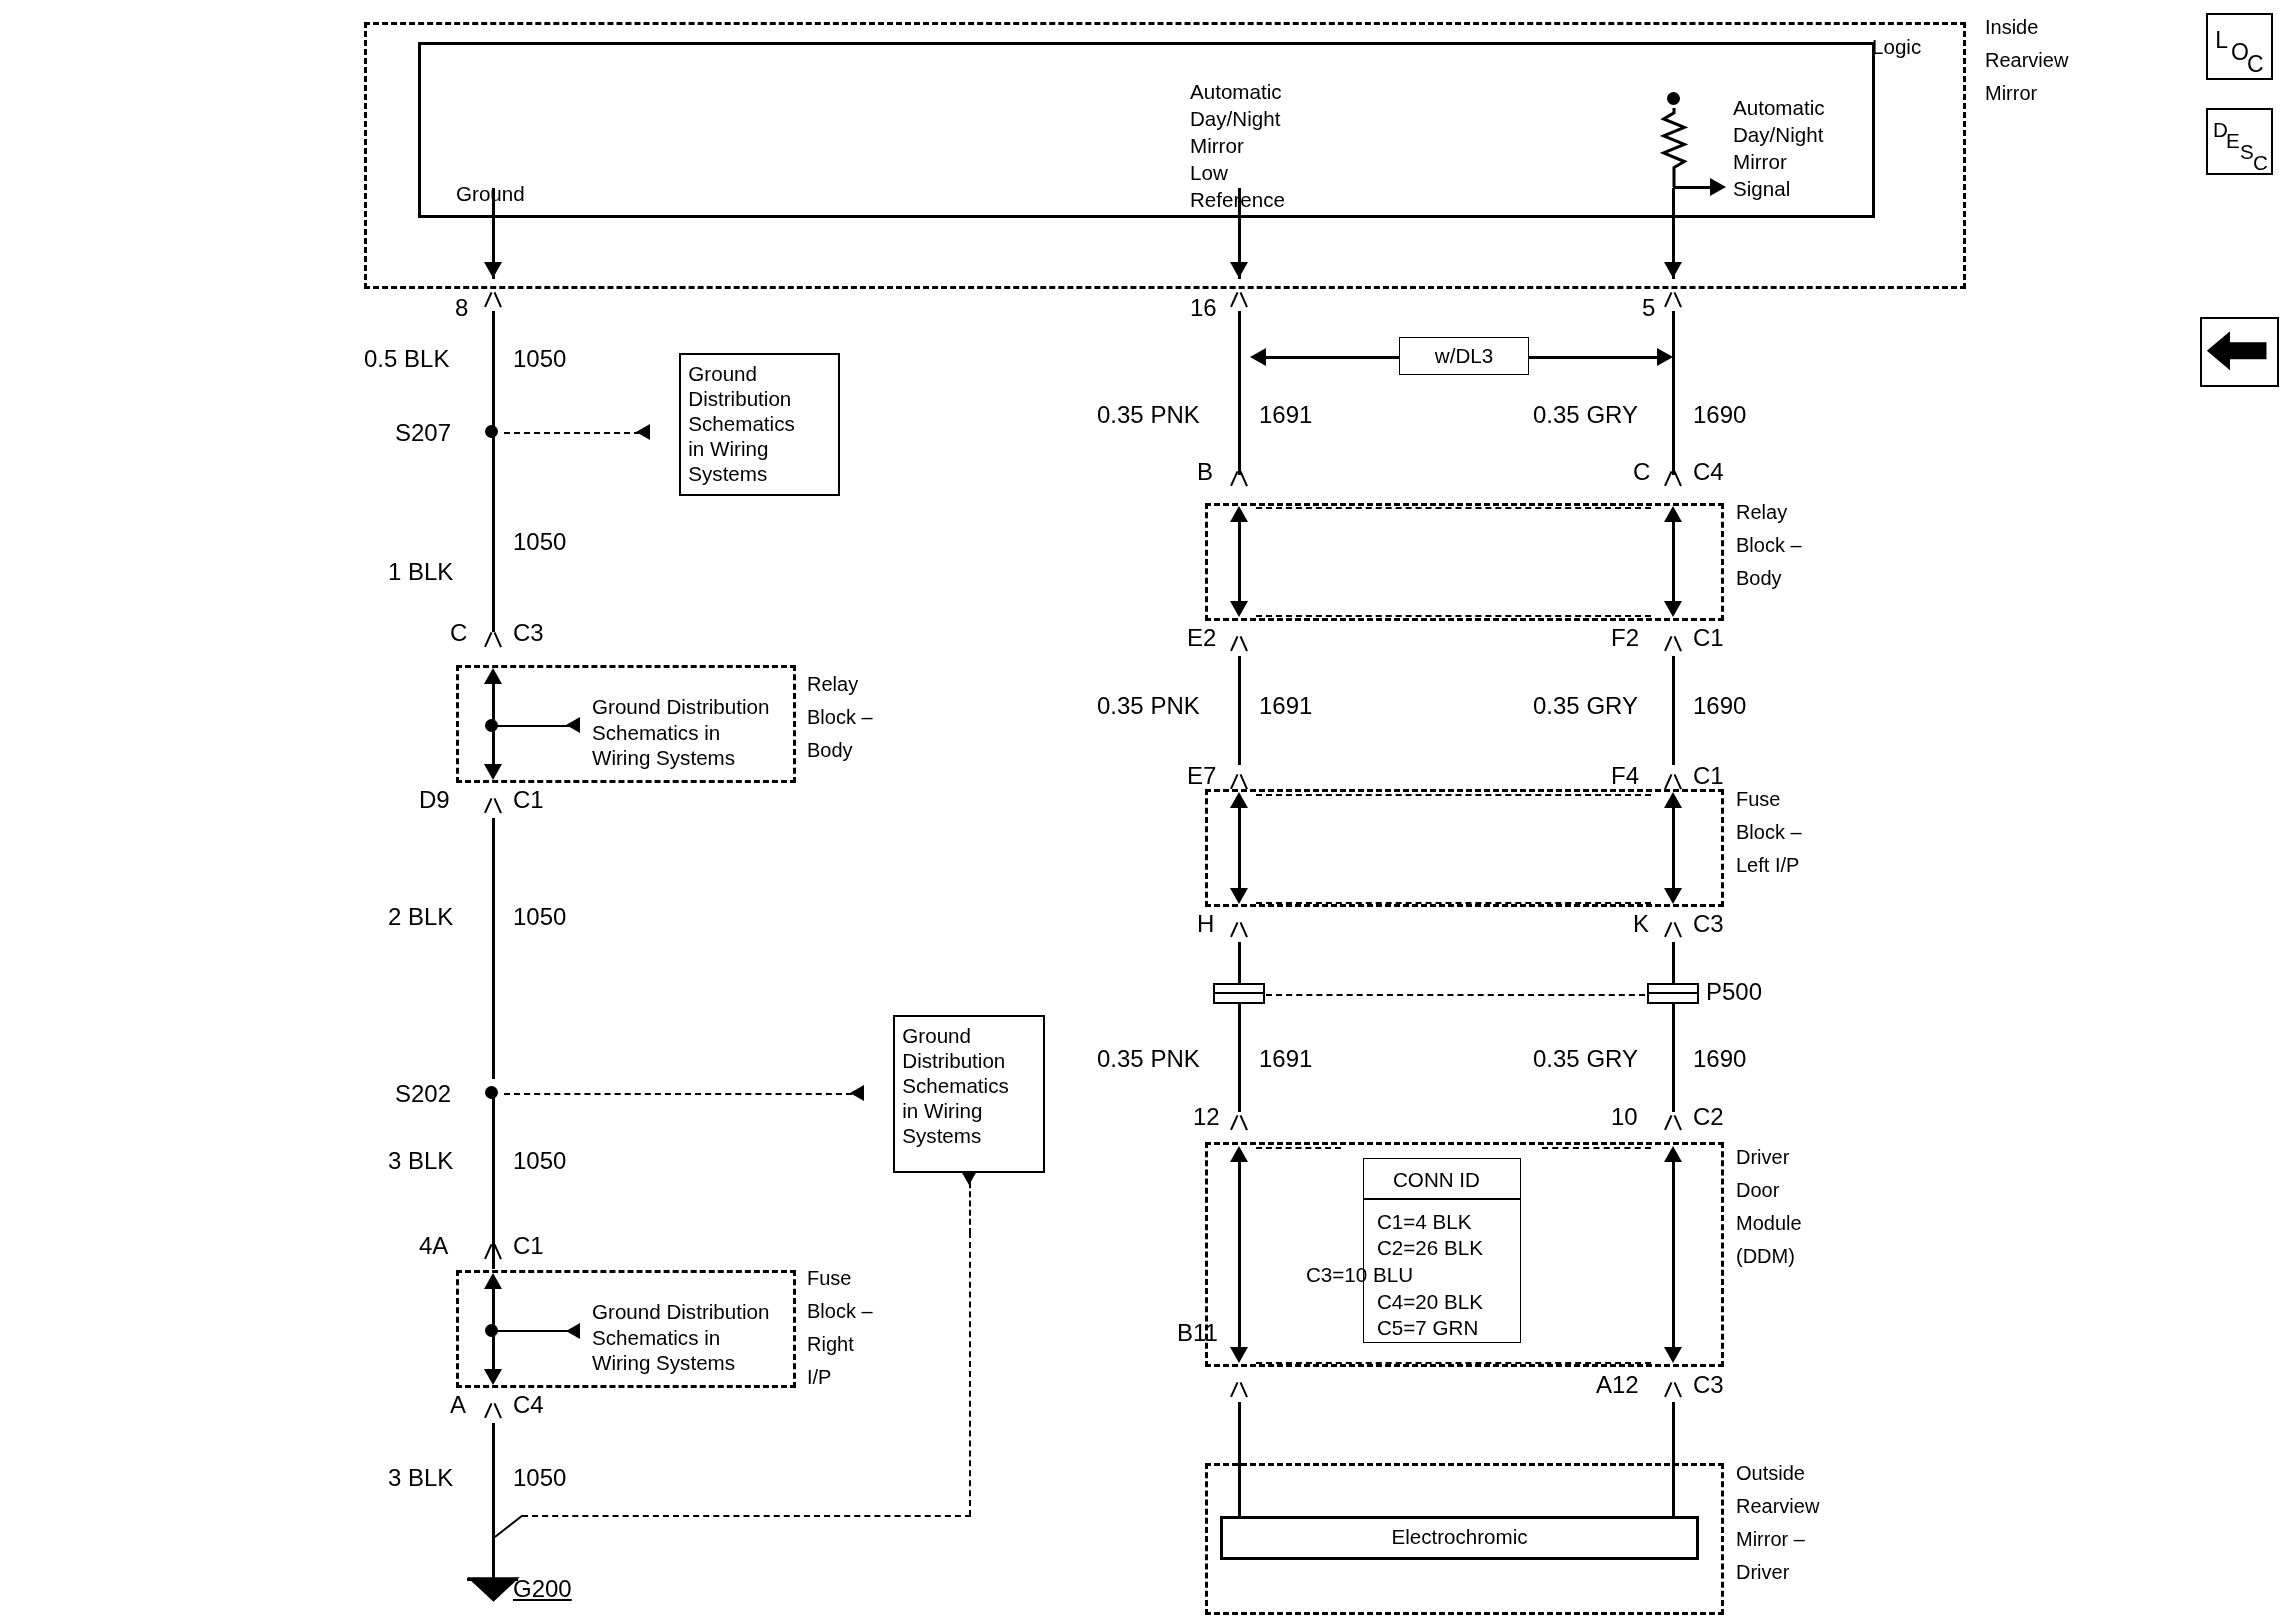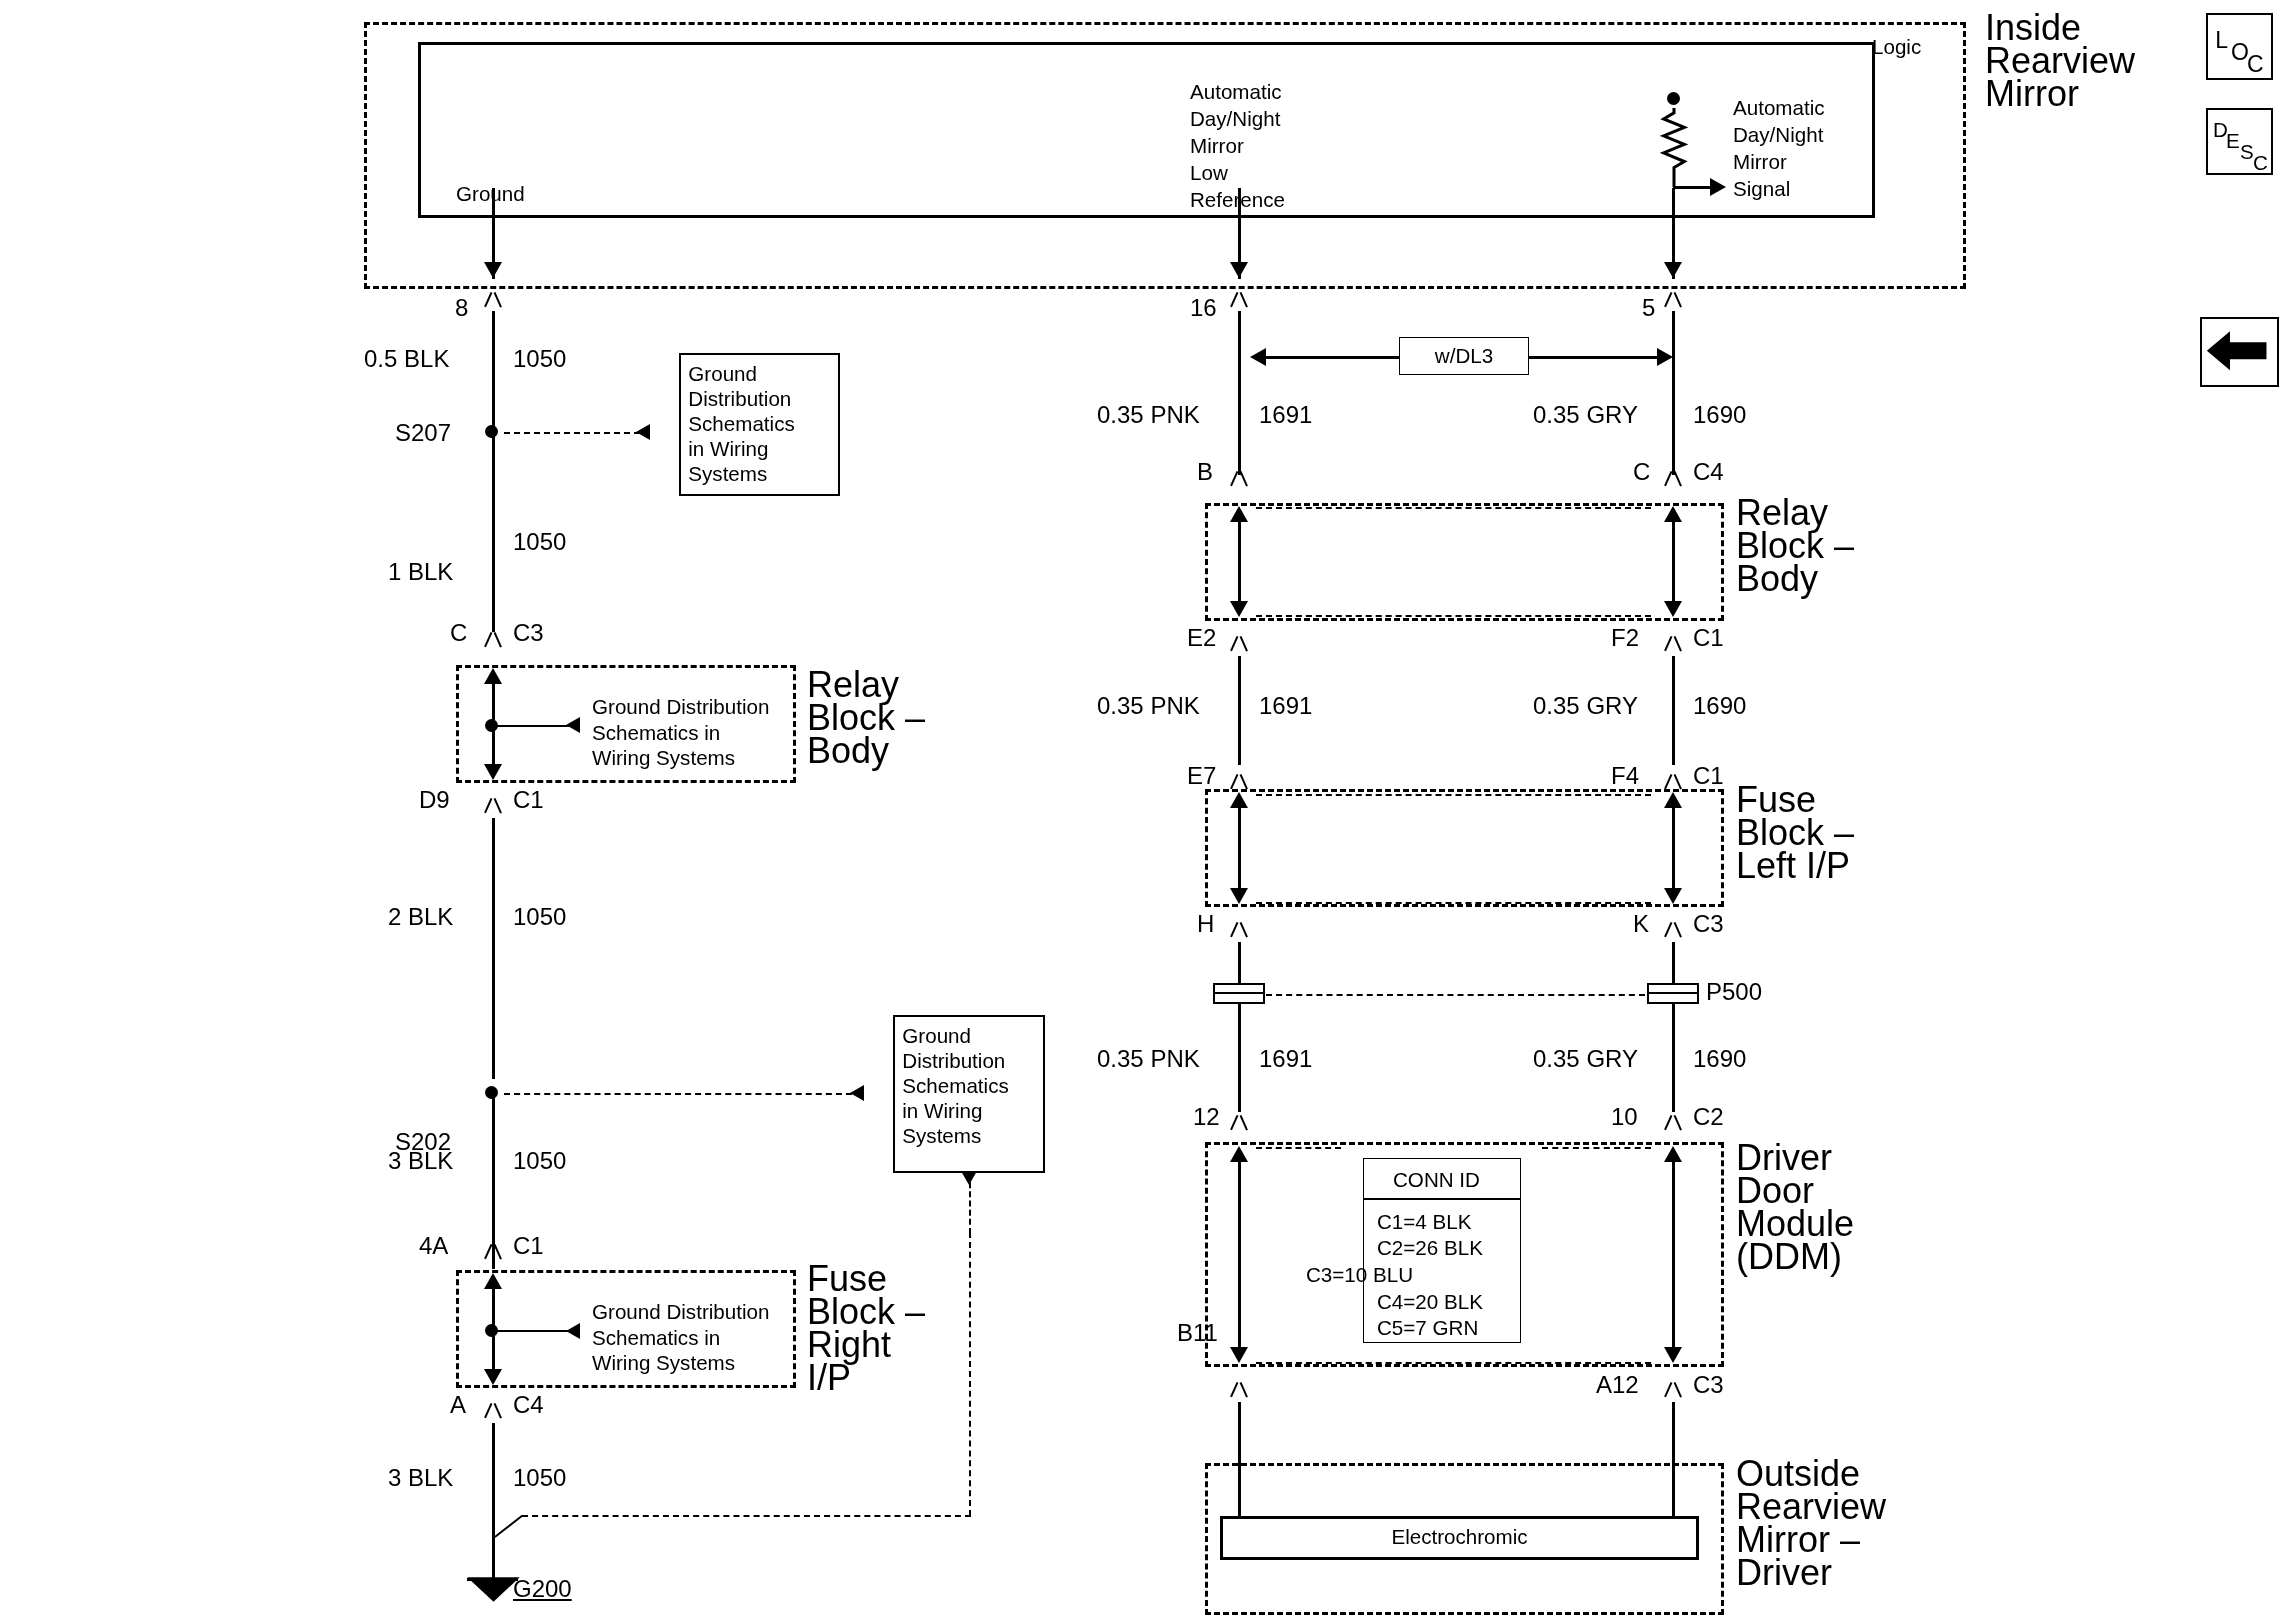--- a/index.html
+++ b/index.html
@@ -19,21 +19,21 @@
   }
   .txt {
     position: absolute;
     color: #000000;
     font-family: "Liberation Sans", sans-serif;
     font-size: 24px;
     line-height: 28px;
     white-space: pre;
   }
   .txt.small { font-size: 20.6px; line-height: 24px; }
-  .txt.big   { font-size: 36px; line-height: 33px; }
+  .txt.big   { font-size: 20px; line-height: 33px; }
 
   .ln {
     position: absolute;
     background: #000000;
   }
   .hline { height: 3px; }
   .vline { width: 3px; }
   .hline.thin { height: 2.4px; }
 
   .box {
@@ -247,21 +247,21 @@
 Body</span>
 
   <span class="txt" style="left:419px; top:786px;">D9</span>
   <span class="txt" style="left:513px; top:786px;">C1</span>
   <div class="conn" style="left:483px; top:797px;"></div>
 
   <div class="ln vline" style="left:492px; top:818px; height:261px;"></div>
   <span class="txt" style="left:388px; top:903px;">2 BLK</span>
   <span class="txt" style="left:513px; top:903px;">1050</span>
 
-  <span class="txt" style="left:395px; top:1128px;">S202</span>
+  <span class="txt" style="left:395px; top:1080px;">S202</span>
   <div class="dot" style="left:485px; top:1086px;"></div>
   <div class="dashline-h" style="left:504px; top:1093px; width:358px;"></div>
   <div class="tri-left" style="left:850px; top:1085px;"></div>
   <div class="label-box" style="left:893px; top:1015px; width:152px; height:158px;">Ground
 Distribution
 Schematics
 in Wiring
 Systems</div>
 
   <div class="dashline-v" style="left:969px; top:1173px; height:61px;"></div>

